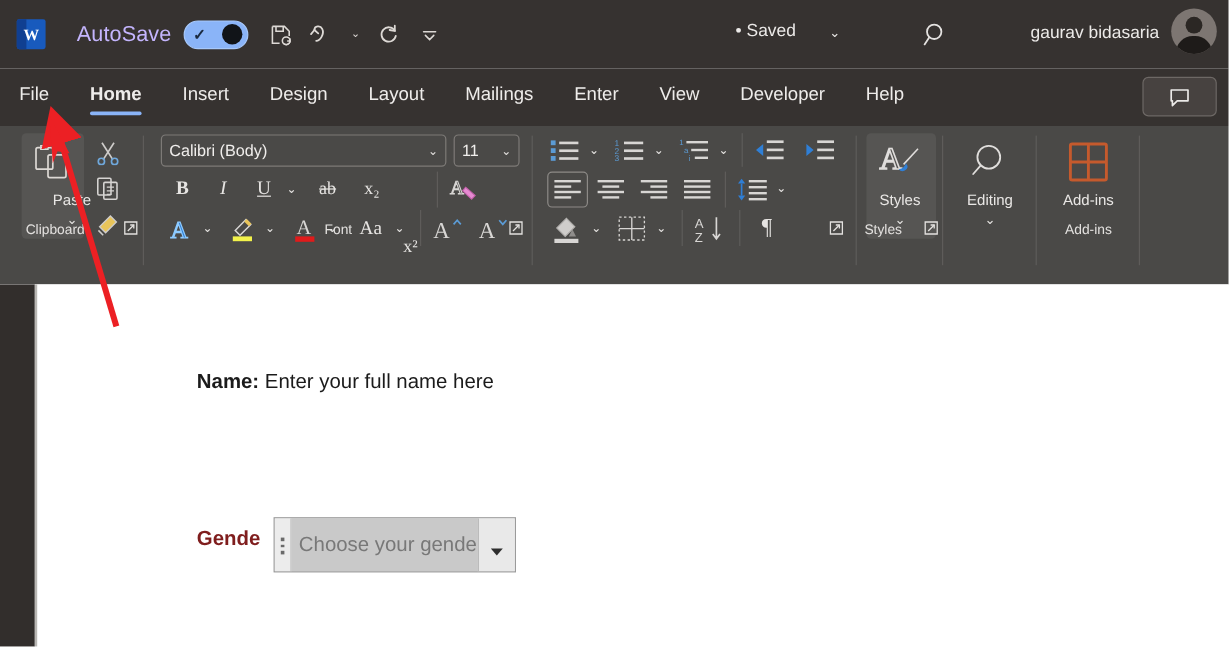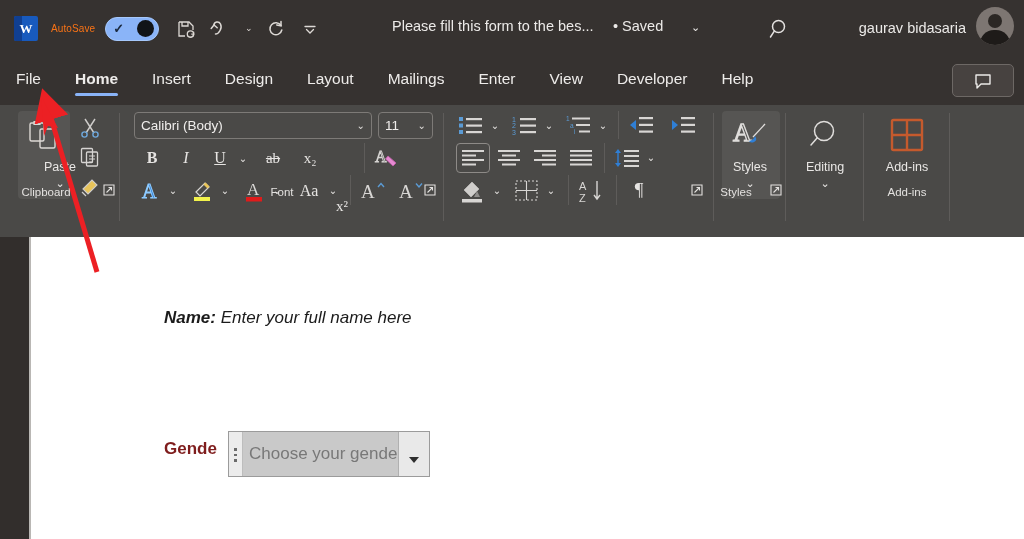--- a/index.html
+++ b/index.html
@@ -38,22 +38,22 @@
     background: #103f91;
     border-radius: 2px 0 0 2px;
   }
   .word-logo span {
     position: relative;
     color: #fff; font-size: 13px; font-weight: bold;
     font-family: "Liberation Serif", serif;
     line-height: 1;
   }
   .autosave-label {
-    color: #f97316; font-size: 10px;
-    margin-left: 13px; letter-spacing: .1px;
+    color: #c4b5fd; font-size: 18px;
+    margin-left: 26px; letter-spacing: .1px;
   }
   .toggle {
     margin-left: 10px;
     width: 54px; height: 24px;
     background: #8ab4f8;
     border-radius: 13px;
     display: flex; align-items: center;
     justify-content: space-between;
     padding: 0 4px;
     border: 1px solid #a6c8fb;
@@ -214,21 +214,20 @@
   .page-edge {
     position: absolute; left: 29px; top: 237px;
     width: 2px; height: 302px;
     background: #b9b7b4;
   }
   .line-name {
     position: absolute; left: 164px; top: 308px;
     font-size: 17px; color: #1b1b1b;
     font-family: "Liberation Sans", sans-serif;
     white-space: nowrap;
-    font-style: italic;
   }
   .line-name b { font-weight: bold; }
   .line-gender-label {
     position: absolute; left: 164px; top: 439px;
     font-size: 17px; font-weight: bold; color: #7f1d1d;
     white-space: nowrap;
   }
   .cc-control {
     position: absolute; left: 228px; top: 431px;
     width: 202px; height: 46px;
@@ -324,21 +323,20 @@
         </svg>
       </div>
       <div class="tb-icon">
         <svg width="20" height="18" viewBox="0 0 20 18" fill="none" stroke="#ddd9d5" stroke-width="1.3" stroke-linecap="round">
           <path d="M5 6.5h10"></path>
             <path d="M6.5 9.5 L10 13 L13.5 9.5"></path>
         </svg>
       </div>
     </div>
 
-    <div class="doc-title">Please fill this form to the bes...</div>
     <div class="doc-saved">• Saved</div>
     <div class="saved-caret">⌄</div>
 
     <div class="search-glass">
       <svg width="26" height="26" viewBox="0 0 26 26" fill="none" stroke="#e4e2e0" stroke-width="1.5" stroke-linecap="round">
         <circle cx="11.5" cy="10.5" r="6"></circle>
           <path d="M7.3 15.2 L3.5 21"></path>
       </svg>
     </div>
 

